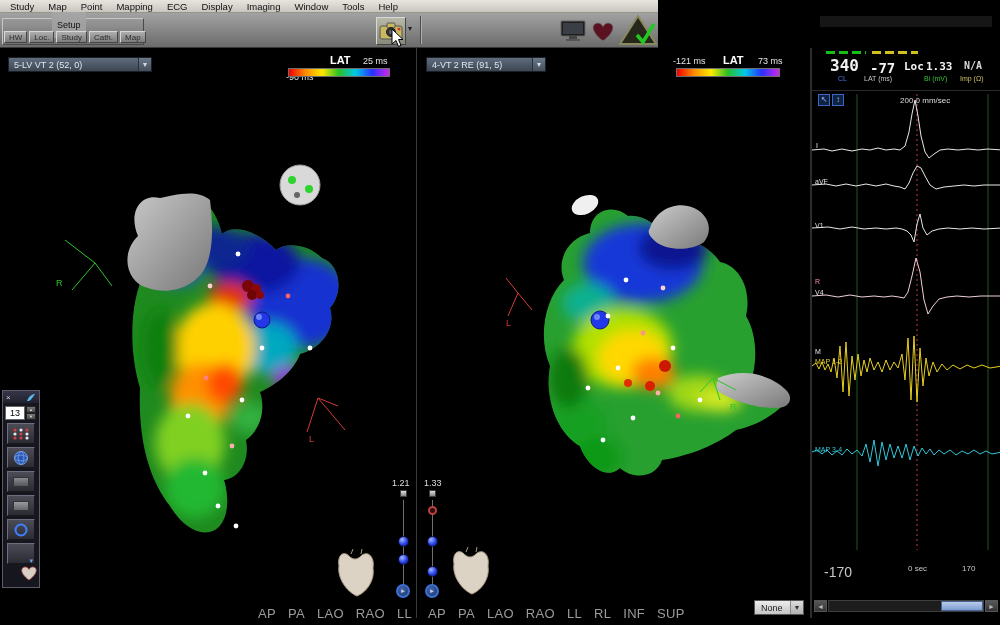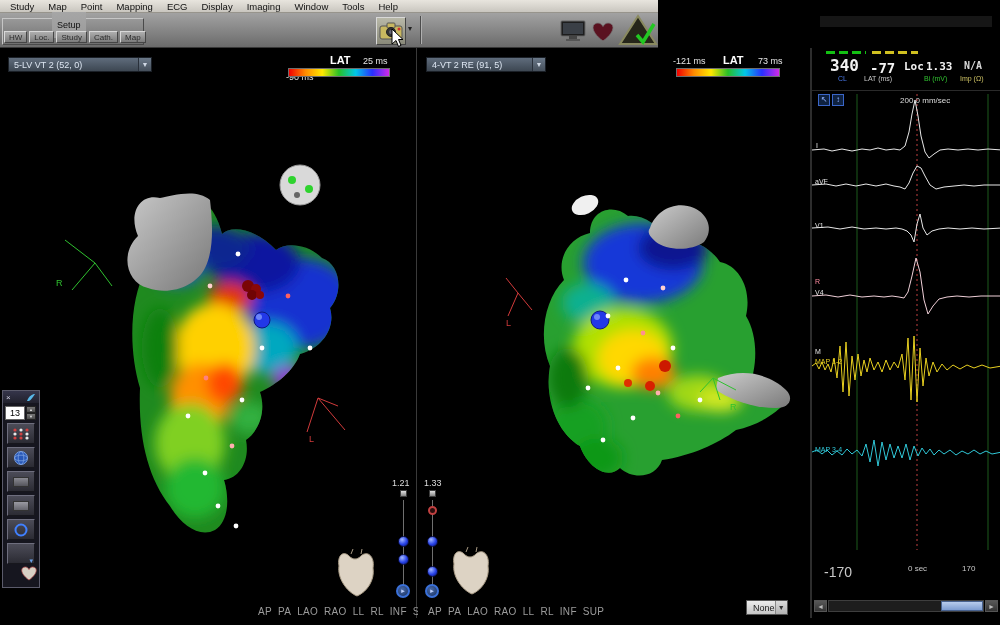--- a/index.html
+++ b/index.html
@@ -20,21 +20,21 @@
 .mode-btns{left:150px;top:19px;display:flex;gap:5px}
 .mode-btns .btn{height:24px;font-size:10px;padding:0 11px;color:#3a3a3a;text-shadow:0 1px 0 #b8b8b8}
 .tb-sep{top:16px;width:1px;height:28px;background:#4c4c4c;box-shadow:1px 0 0 #b0b0b0}
 
 .map-panel{top:48px;height:570px;background:#000}
 .map-select{height:15px;background:linear-gradient(#5f6c7c,#3d4752);border:1px solid #1b2027;color:#dde6f2;font-size:9px;display:flex;align-items:center;padding-left:5px}
 .map-select .caret{margin-left:auto;width:13px;height:100%;background:linear-gradient(#6a7888,#454f5b);border-left:1px solid #29303a;color:#cfd8e4;font-size:7px;display:flex;align-items:center;justify-content:center}
 .scale-text{font-size:9px;color:#e6e6e6}
 .scale-title{font-size:11px;font-weight:bold;color:#fff}
 .scale-bar{height:9px;border:1px solid #6e6e6e;background:linear-gradient(to right,#f00000,#ff8c00,#ffe800,#28c028,#00c8e8,#2830ff,#d028e8)}
-.orient{display:flex;gap:6px;font-size:10px;color:#9b9b9b;letter-spacing:.3px}
+.orient{display:flex;gap:12px;font-size:13px;color:#9b9b9b;letter-spacing:.3px}
 .slider-val{font-size:9px;color:#ddd}
 .vtrack{width:1px;background:#6f6f6f}
 .knob{width:7px;height:7px;background:linear-gradient(#e0e0e0,#858585);border:1px solid #3e3e3e}
 .sphere{width:11px;height:11px;border-radius:50%;background:radial-gradient(circle at 35% 30%,#a3b8ff,#2742e8 55%,#0a1670);border:1px solid #0a1048}
 .ringbtn{width:14px;height:14px;border-radius:50%;border:2px solid #3a70d8;background:radial-gradient(circle at 40% 35%,#4a6aa8,#16305e);display:flex;align-items:center;justify-content:center;color:#bcd0ff;font-size:7px}
 .redring{width:9px;height:9px;border-radius:50%;border:2px solid #c04040;background:#2a0d0d}
 .ddl{background:linear-gradient(#ececec,#c6c6c6);border:1px solid #555;color:#222;font-size:9px;display:flex;align-items:center;padding-left:6px;height:15px}
 .ddl .caret{margin-left:auto;width:13px;height:100%;border-left:1px solid #888;background:linear-gradient(#dcdcdc,#b2b2b2);font-size:7px;display:flex;align-items:center;justify-content:center;color:#333}
 
 .ecg-panel{left:810px;top:48px;width:218px;height:570px;background:#000;border-left:2px solid #2d2d2d}
@@ -333,21 +333,21 @@
       <span>AP</span>
       <span>PA</span>
       <span>LAO</span>
       <span>RAO</span>
       <span>LL</span>
       <span>RL</span>
       <span>INF</span>
       <span>SUP</span>
     </div>
 
-    <div class="abs ddl" style="left:328px;top:552px;width:42px">
+    <div class="abs ddl" style="left:336px;top:552px;width:50px">
       <span>None</span>
       <span class="caret">▼</span>
     </div>
   </div>
 
   <div class="abs ecg-panel">
 
     <div class="abs" style="left:14px;top:3px;width:40px;height:3px;background:repeating-linear-gradient(to right,#13c013 0 9px,transparent 9px 13px)"></div>
     <div class="abs" style="left:60px;top:3px;width:46px;height:3px;background:repeating-linear-gradient(to right,#d0c020 0 9px,transparent 9px 13px)"></div>
 

